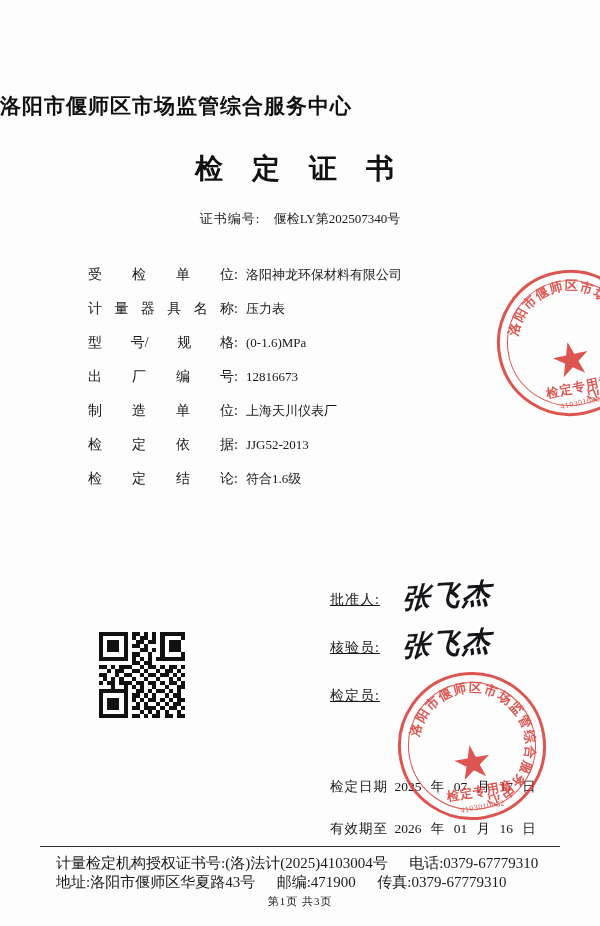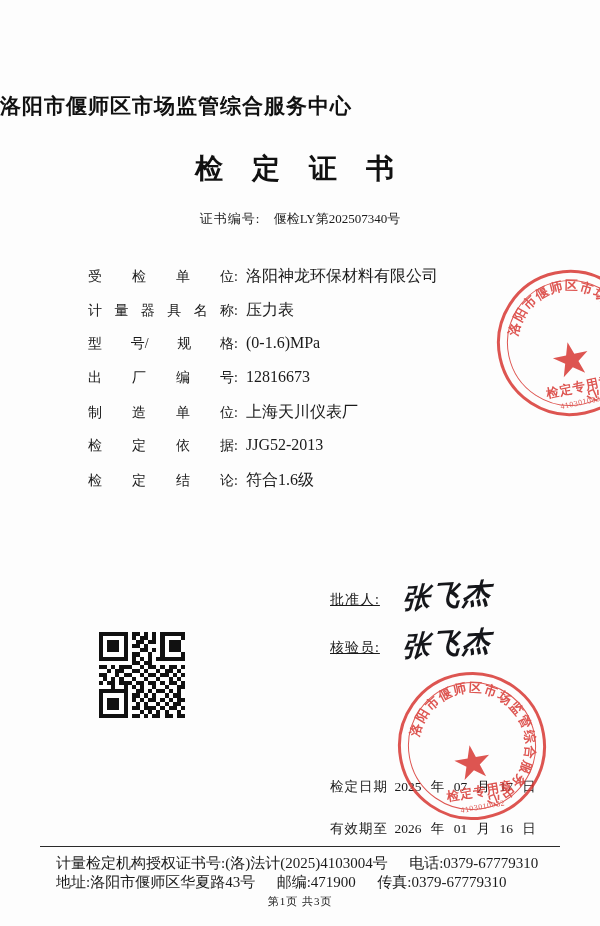--- a/index.html
+++ b/index.html
@@ -74,21 +74,21 @@
     font-size: 14px;
     display: flex;
     justify-content: space-between;
     letter-spacing: 0px;
     white-space: nowrap;
   }
   .field-label span {
     display: inline-block;
   }
   .field-value {
-    font-size: 16px;
+    font-size: 13px;
     padding-left: 8px;
     white-space: nowrap;
   }
 
   
   .sig-block {
     position: absolute;
     top: 585px;
     left: 330px;
     width: 250px;
@@ -592,20 +592,24 @@
 
   <div class="sig-block">
     <div class="sig-row">
       <div class="sig-label">批准人:</div>
       <div class="sig-hand">张飞杰</div>
     </div>
     <div class="sig-row">
       <div class="sig-label">核验员:</div>
       <div class="sig-hand">张飞杰</div>
     </div>
+    <div class="sig-row">
+      <div class="sig-label">检定员:</div>
+      <div class="sig-hand"></div>
+    </div>
   </div>
 
   <div class="date-row" id="issue-date-row">
     <span class="lbl">检定日期</span>
     <span class="seg">2025</span>
     <span class="seg">年</span>
     <span class="seg">07</span>
     <span class="seg">月</span>
     <span class="seg">17</span>
     <span class="seg">日</span>

